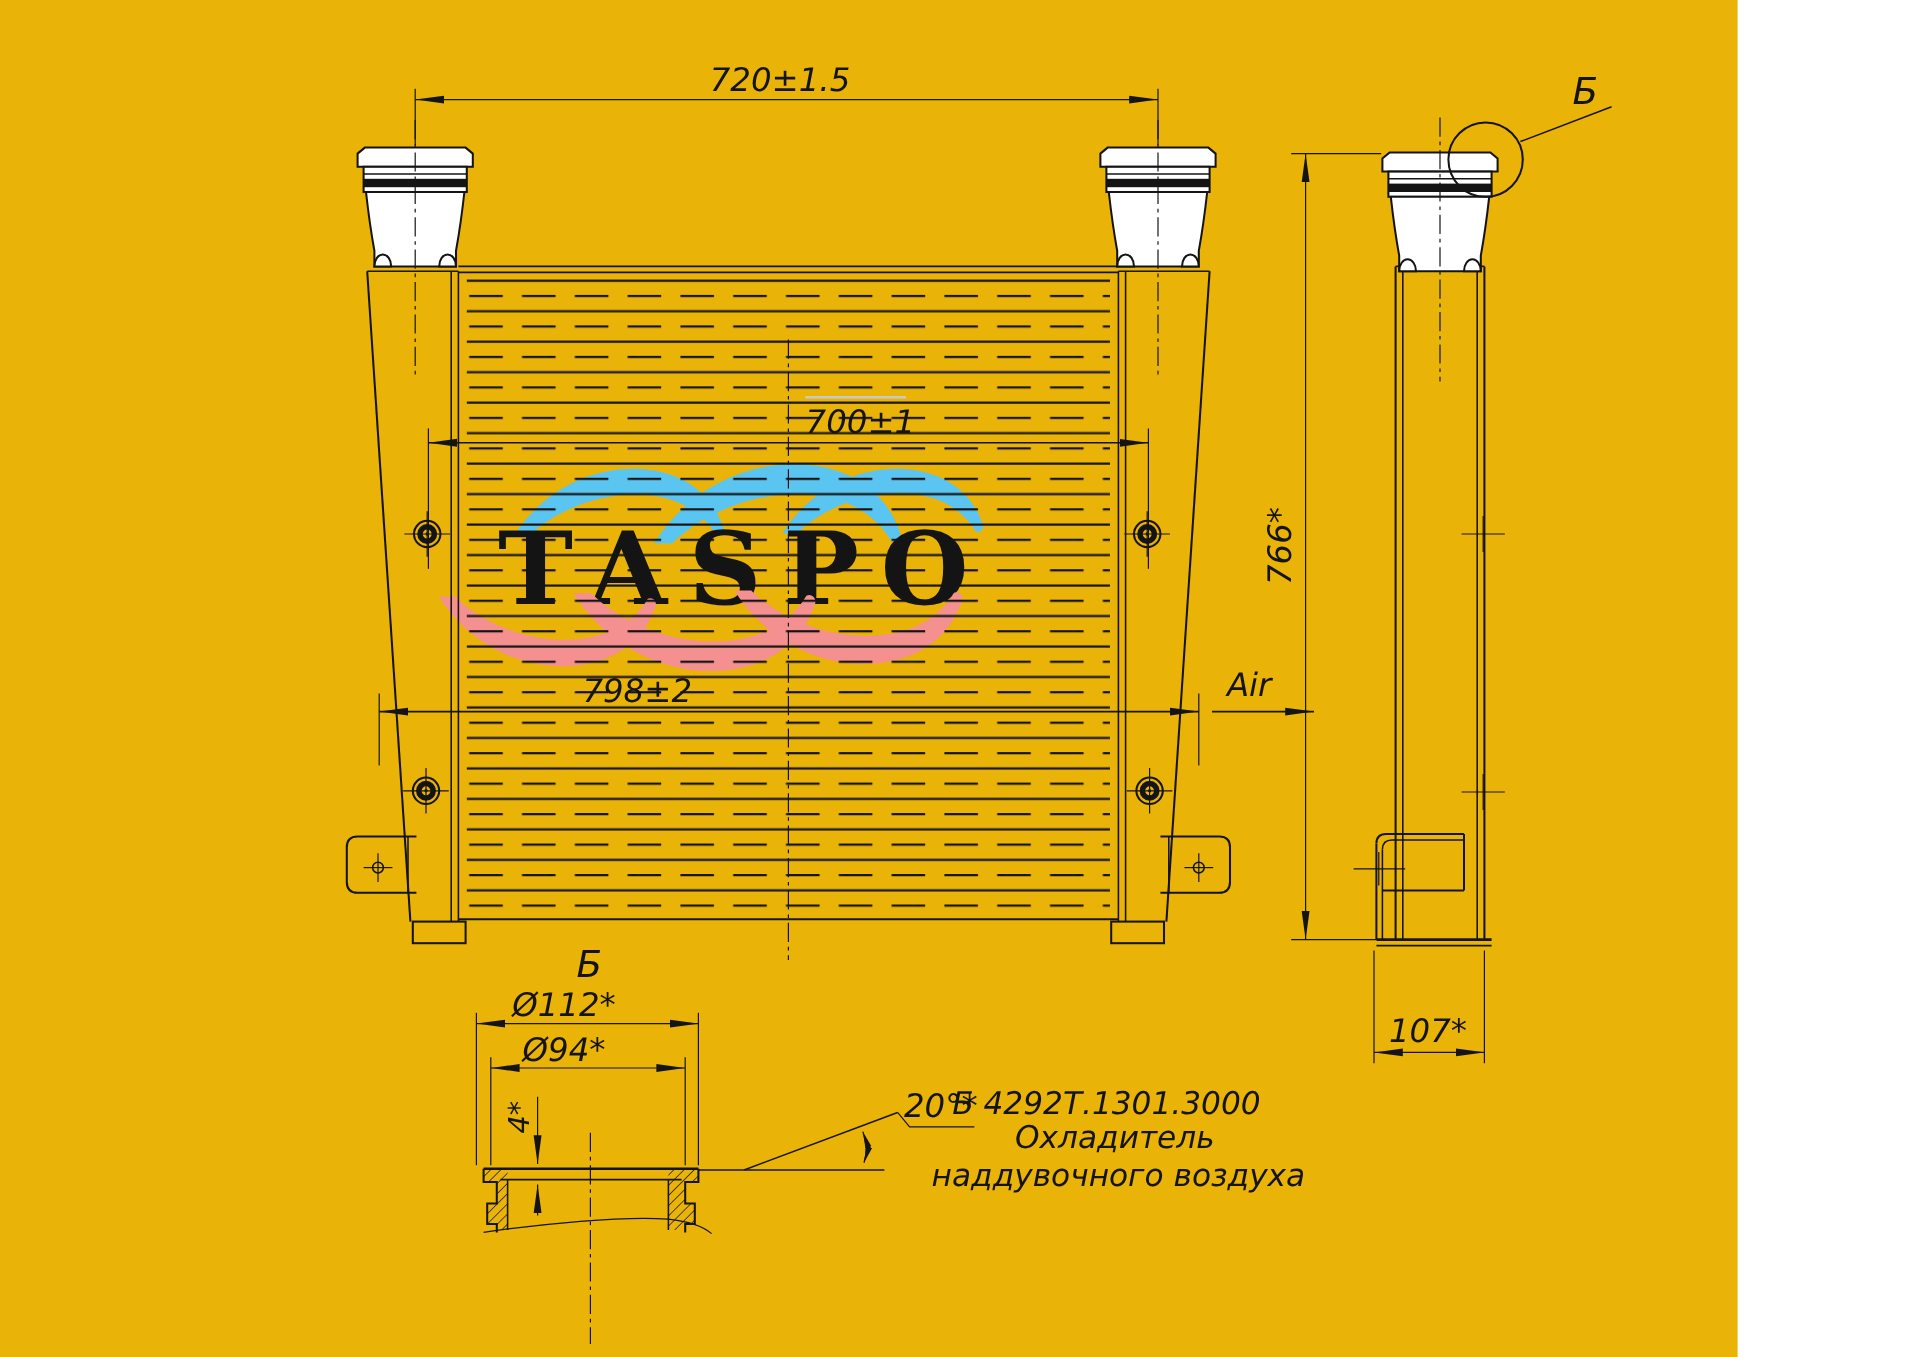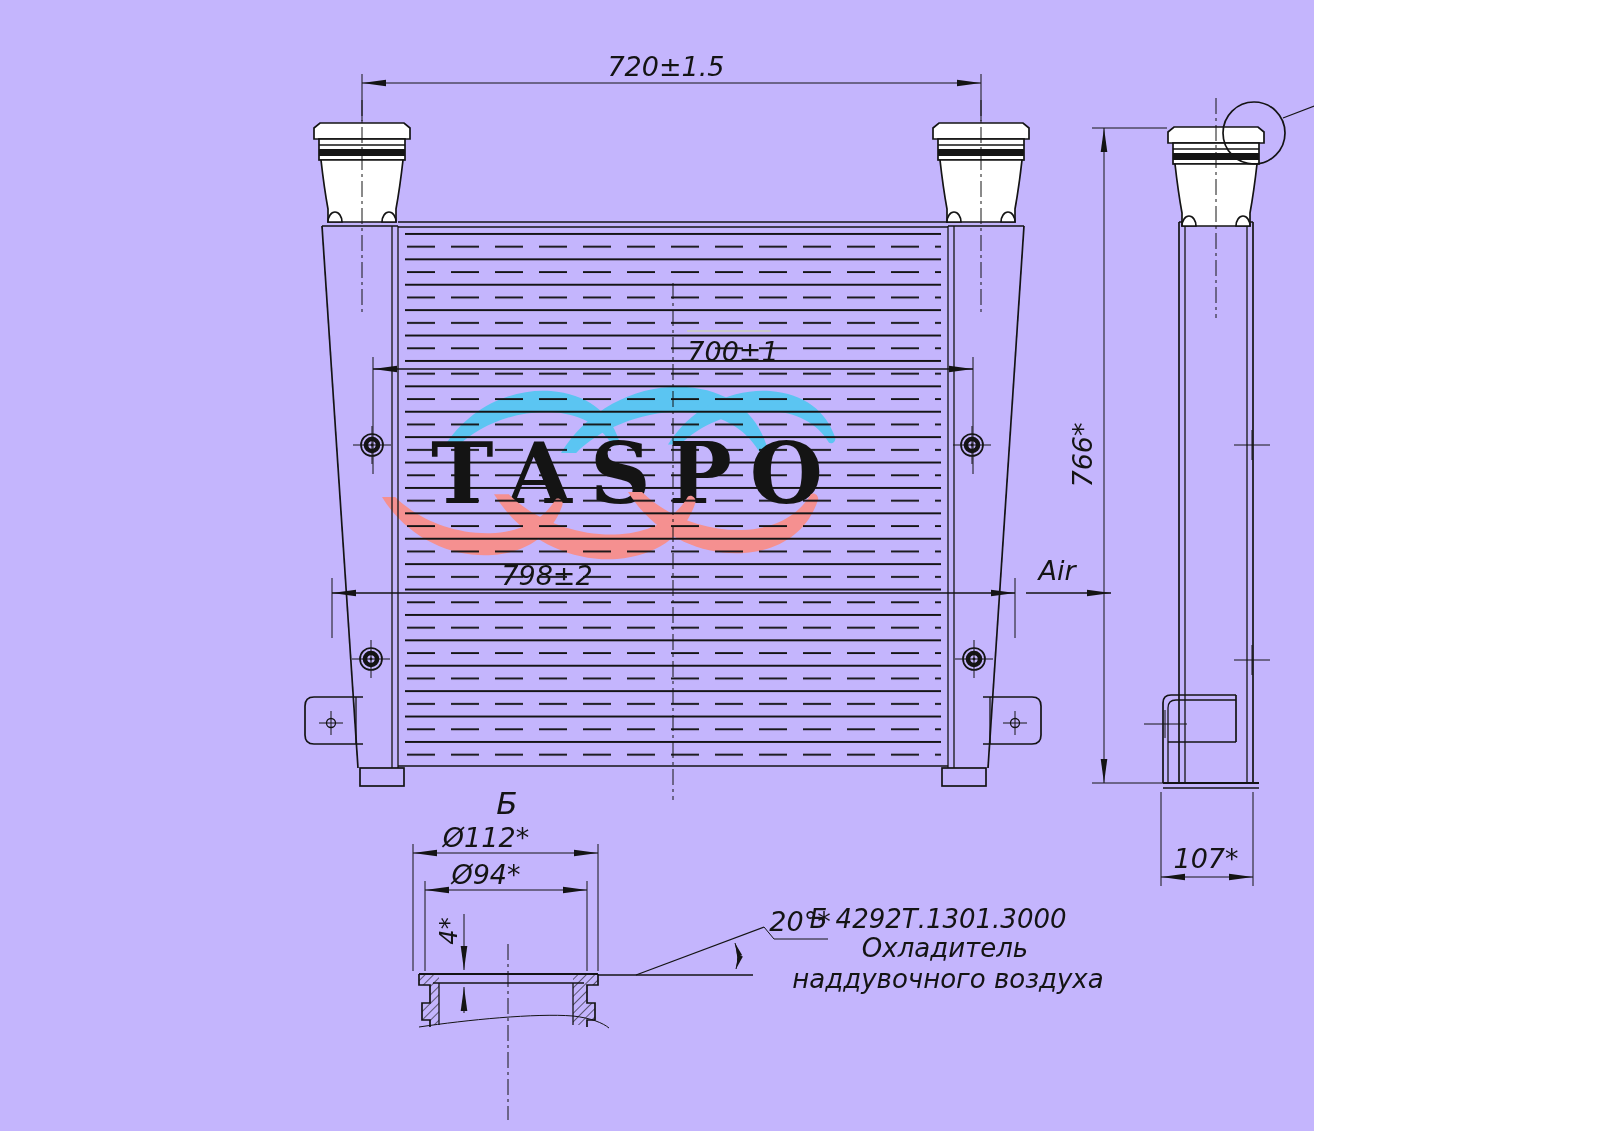--- a/index.html
+++ b/index.html
@@ -1,16 +1,16 @@
 <!DOCTYPE html>
 <html><head>
 <meta charset="utf-8">
 <style>
   html,body{margin:0;padding:0;background:#ffffff;}
-  #stage{position:relative;width:1298px;height:1131px;background:#c4b5fd;overflow:hidden;padding-left:16px;}
+  #stage{position:relative;width:1448px;height:1131px;background:#eab308;overflow:hidden;}
   svg{display:block;}
   svg text{font-family:"DejaVu Sans",sans-serif;font-style:italic;fill:#141414;}
   .dim{font-size:27px;}
   .dim-sm{font-size:24px;}
   .lbl{font-size:31px;}
   .title{font-size:26px;}
   .wm-text{font-family:"DejaVu Serif",serif;font-style:normal;font-weight:bold;font-size:84px;letter-spacing:18px;}
   .ln{stroke:#141414;fill:none;}
   .s1{stroke-width:1;}
   .s12{stroke-width:1.3;}

